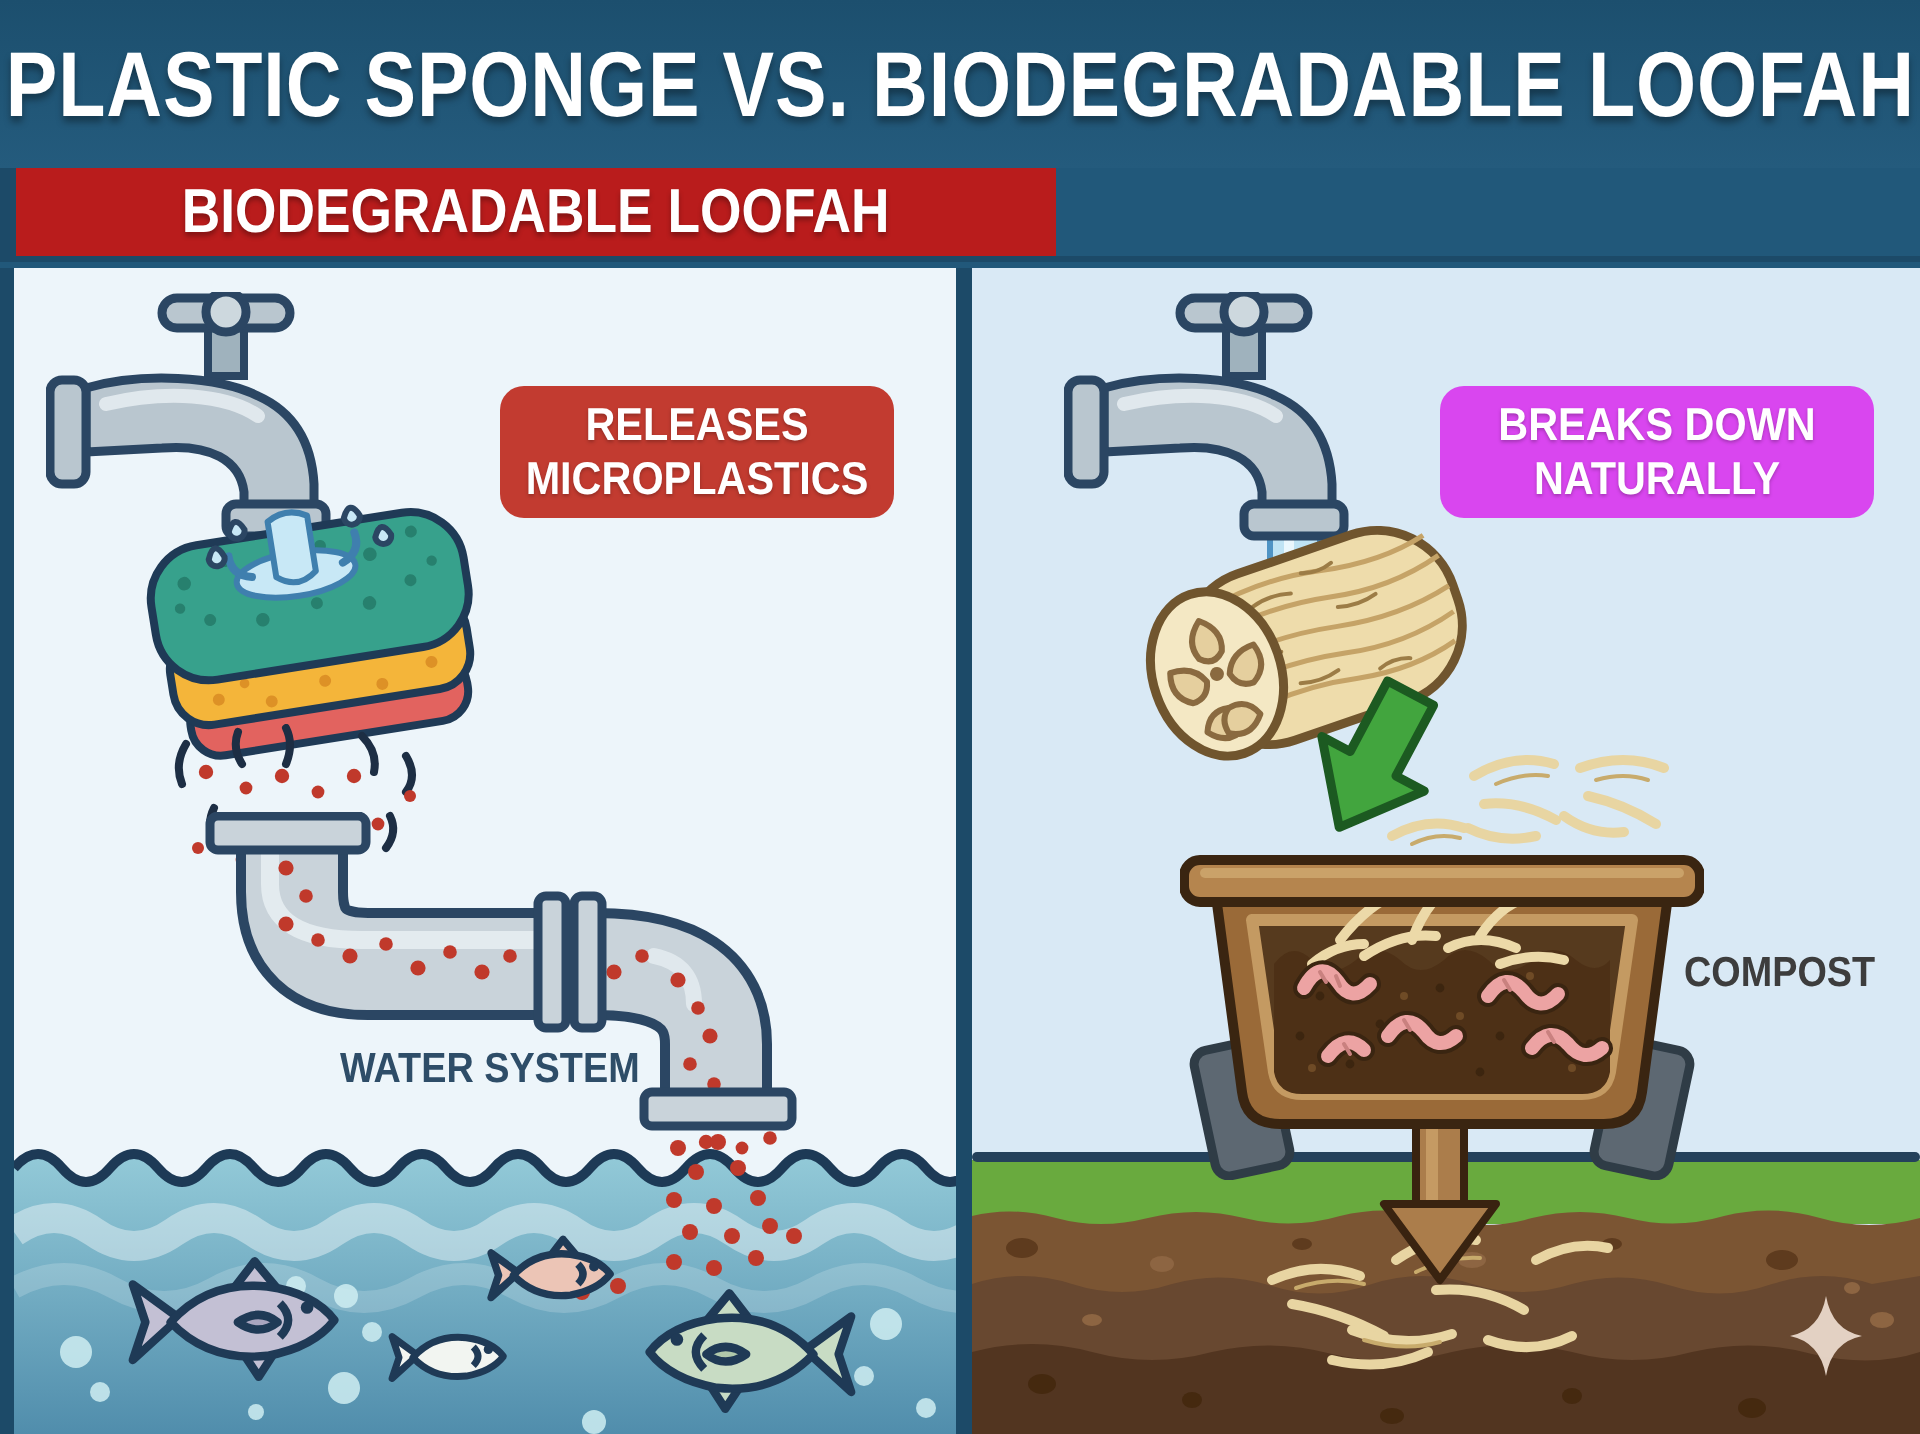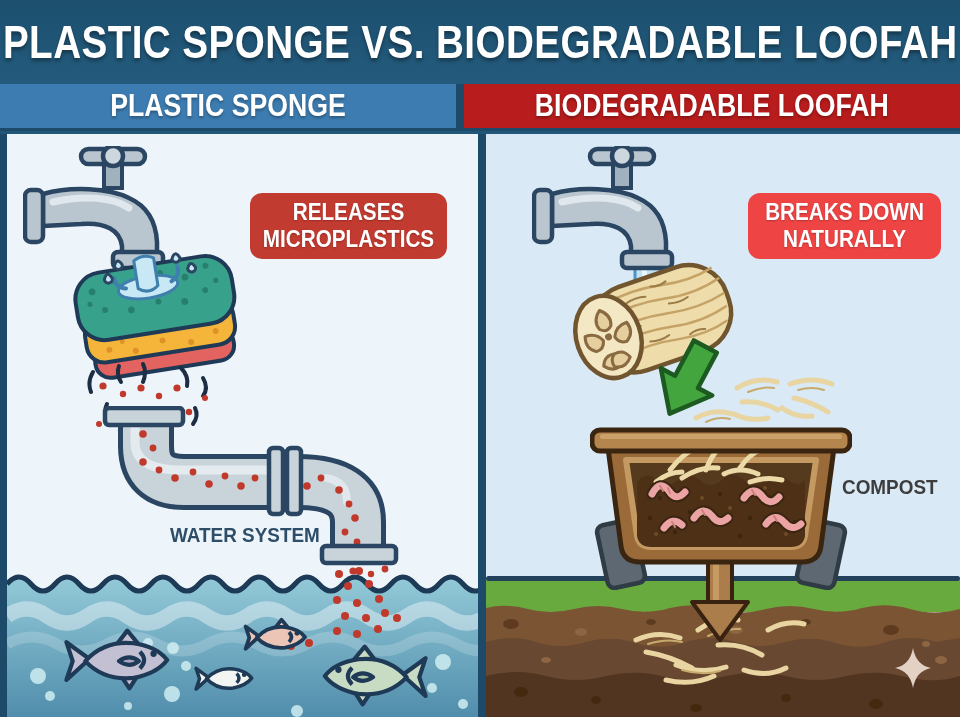--- a/index.html
+++ b/index.html
@@ -28,21 +28,21 @@
   .panel-left  { width:471px; background:#edf5fa; }
   .divider { width:8px; background:#1c4a68; }
   .panel-right { width:474px; background:#d9e9f5; }
 
   .abs { position:absolute; }
 
   
   .badge { position:absolute; border-radius:12px; display:flex; flex-direction:column;
     justify-content:center; text-align:center; }
   .badge-red   { left:243px; top:59px; width:197px; height:66px; background:#c23b30; }
-  .badge-green { left:262px; top:59px; width:193px; height:66px; background:#ef4444; }
+  .badge-green { left:234px; top:59px; width:217px; height:66px; background:#d946ef; }
   .badge span { display:block; color:#fff; font-size:23px; font-weight:700; line-height:27px;
     white-space:nowrap; transform:scaleX(.9); text-shadow:0 1px 2px rgba(0,0,0,.25); }
 
   
   .water-label { left:155px; top:389px; width:160px; text-align:center; color:#2e4d68;
     font-size:21px; font-weight:700; transform:scaleX(.9); white-space:nowrap; }
   .compost-label { left:351px; top:341px; width:100px; text-align:center; color:#3d3d3d;
     font-size:21px; font-weight:700; transform:scaleX(.9); white-space:nowrap; }
 
   svg { display:block; }
@@ -50,23 +50,20 @@
 </head>
 <body>
 
 <div class="stage">
 
   <header class="main-header">
     <h1 class="main-title">PLASTIC SPONGE VS. BIODEGRADABLE LOOFAH</h1>
   </header>
 
   <div class="subrow">
-    <div class="sub sub-left">
-      <span class="sub-title">PLASTIC SPONGE</span>
-    </div>
     <div class="sub-gap"></div>
     <div class="sub sub-right">
       <span class="sub-title">BIODEGRADABLE LOOFAH</span>
     </div>
   </div>
 
   <div class="panels">
     <div class="edge-left"></div>
 
     <section class="panel panel-left">

